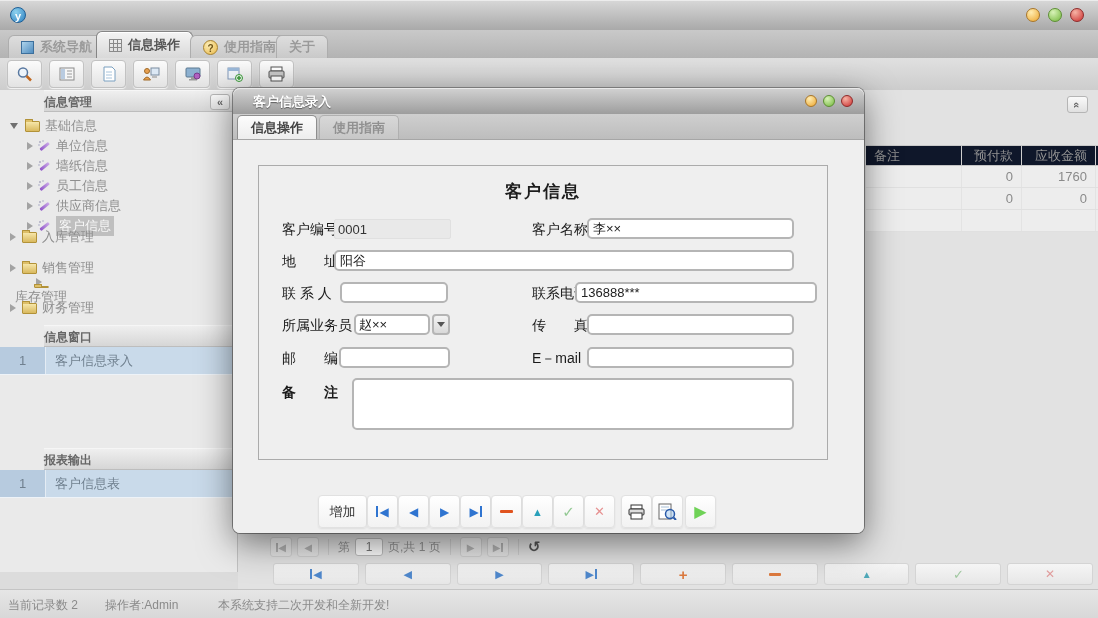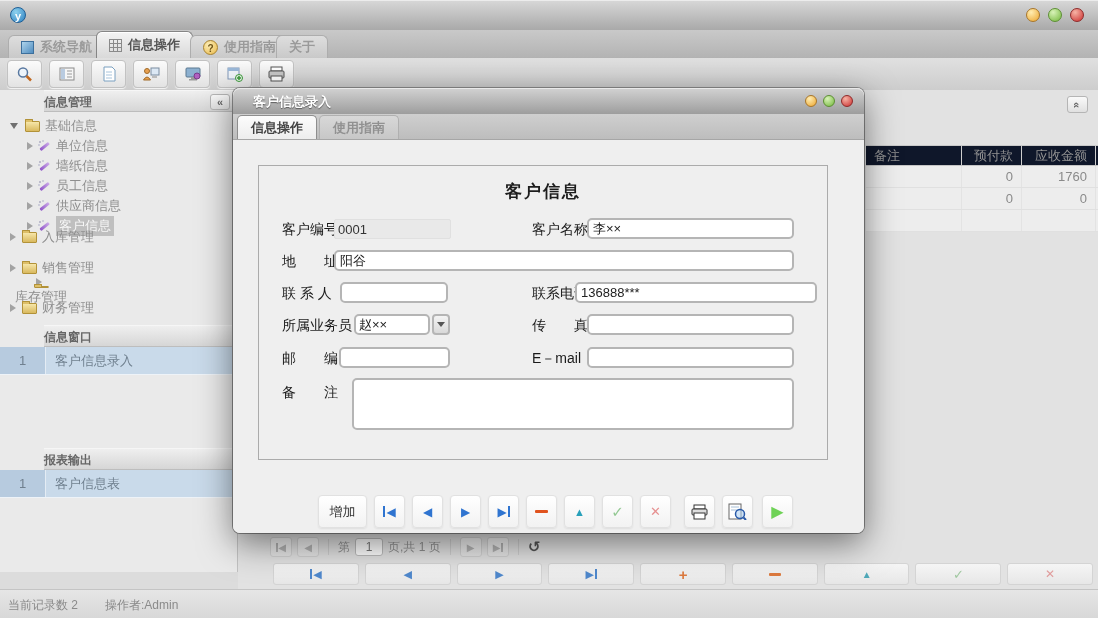--- a/index.html
+++ b/index.html
@@ -151,21 +151,21 @@
   .dd{position:absolute;display:flex;gap:2px;}
   .dd-field{width:76px;height:21px;background:#fff;border:2px solid #b5b5b5;border-radius:5px;
     font-size:13px;color:#222;padding:0 3px;box-sizing:border-box;font-family:inherit;outline:none;}
   .dd-btn{width:18px;height:21px;border:2px solid #b5b5b5;border-radius:4px;box-sizing:border-box;
     background:linear-gradient(#f4f4f4,#d9d9d9);display:flex;align-items:center;justify-content:center;}
   .dd-btn::after{content:"";width:0;height:0;border-top:5px solid #555;
     border-left:4px solid transparent;border-right:4px solid transparent;}
   .ta{position:absolute;background:#fff;border:2px solid #b5b5b5;border-radius:5px;box-sizing:border-box;
     font-family:inherit;font-size:13px;resize:none;outline:none;}
 
-  .dlg-buttons{position:absolute;left:85px;top:355px;height:33px;display:flex;gap:7px;align-items:stretch;}
+  .dlg-buttons{position:absolute;left:85px;top:355px;height:33px;display:flex;gap:0;align-items:stretch;}
   .d-btn{min-width:31px;height:33px;border:1px solid #e1e1e1;border-radius:4px;box-sizing:border-box;
     background:linear-gradient(#ffffff,#f2f2f2);display:flex;align-items:center;justify-content:center;gap:1px;
     box-shadow:0 1px 2px rgba(0,0,0,.07);}
   .d-btn.add{min-width:49px;font-size:13px;color:#333;}
   .d-tri{font-size:12px;color:#2f74d0;}
   .d-bar{width:2px;height:11px;background:#2f74d0;}
   .d-minus{width:13px;height:3px;background:#e0531e;border-radius:1px;}
   .d-up{font-size:11px;color:#28a0ba;}
   .d-check{font-size:15px;font-weight:bold;color:#92c892;}
   .d-x{font-size:13px;font-weight:bold;color:#e69090;}
@@ -417,20 +417,21 @@
         </div>
       <div class="bb-btn">
           <span class="b-x">✕</span>
         </div>
     </div>
   </div>
 
   <div class="statusbar">
     <span style="left:8px;">当前记录数 2</span>
     <span style="left:105px;">操作者:Admin</span>
+    <span style="left:218px;">本系统支持二次开发和全新开发!</span>
   </div>
 
   <div class="dialog">
     <div class="dlg-title">
       <span class="dlg-title-text">客户信息录入</span>
       <div class="orbs">
         <div class="orb yellow"></div>
         <div class="orb green"></div>
         <div class="orb red"></div>
       </div>
@@ -467,21 +468,21 @@
           <div class="dd-btn"></div>
         </div>
         <span class="flabel" style="left:273px;top:151px;">传　　真</span>
         <input class="inp" style="left: 328px; top: 148px; width: 207px;" value="">
 
         <span class="flabel" style="left:23px;top:184px;">邮　　编</span>
         <input class="inp" style="left: 80px; top: 181px; width: 111px;" value="">
         <span class="flabel" style="left:273px;top:184px;">E－mail</span>
         <input class="inp" style="left: 328px; top: 181px; width: 207px;" value="">
 
-        <span class="flabel" style="left:23px;top:218px;">备　　注</span>
+        <span class="flabel" style="left:23px;top:218px;font-weight:bold;">备　　注</span>
         <textarea class="ta" style="left: 93px; top: 212px; width: 442px; height: 52px;"></textarea>
       </div>
 
       <div class="dlg-buttons">
         <div class="d-btn add">增加</div>
         <div class="d-btn">
             <span class="d-bar"></span>
             <span class="d-tri">◀</span>
           </div>
         <div class="d-btn">

